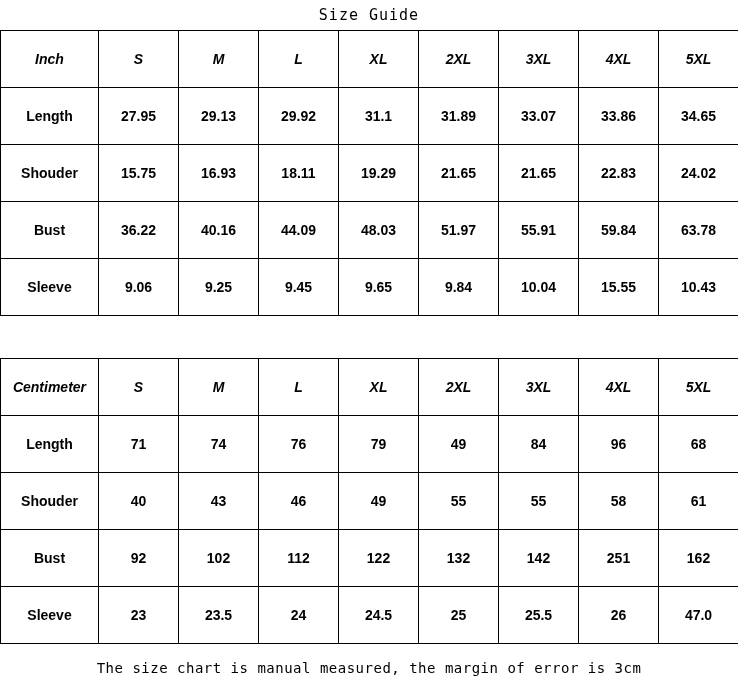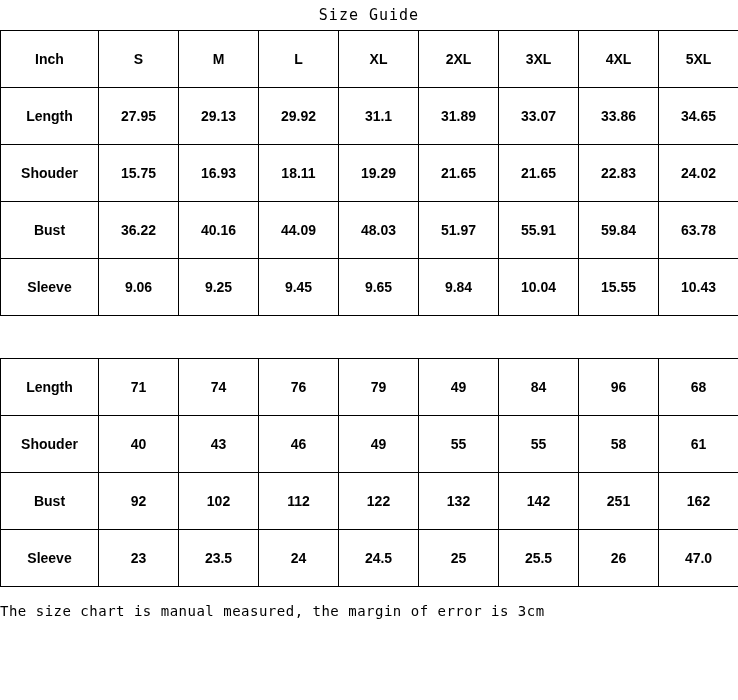--- a/index.html
+++ b/index.html
@@ -43,34 +43,36 @@
     font-weight: bold;
     font-family: "Liberation Sans", sans-serif;
     height: 56px;
     padding: 0;
   }
   table.size-table td.value {
     font-weight: bold;
   }
   table.size-table tr.header-row td {
     font-weight: bold;
+    font-style: italic;
   }
   table.size-table td.unit-cell {
     font-weight: bold;
   }
   
   col.first-col { width: 98px; }
   col.data-col { width: 80px; }
 
   .gap {
     height: 42px;
     width: 738px;
     background: #ffffff;
   }
   .footer {
+    text-align: center;
     font-family: "DejaVu Sans Mono", monospace;
     font-size: 14px;
     letter-spacing: 0.5px;
     height: 48px;
     line-height: 48px;
     color: #000;
   }
 </style>
 </head>
 <body>
@@ -158,20 +160,31 @@
       <col class="data-col">
         <col class="data-col">
         <col class="data-col">
         <col class="data-col">
       <col class="data-col">
         <col class="data-col">
         <col class="data-col">
         <col class="data-col">
     </colgroup>
     <tbody>
+      <tr class="header-row">
+        <td class="unit-cell">Centimeter</td>
+        <td>S</td>
+        <td>M</td>
+        <td>L</td>
+        <td>XL</td>
+        <td>2XL</td>
+        <td>3XL</td>
+        <td>4XL</td>
+        <td>5XL</td>
+      </tr>
       <tr>
         <td>Length</td>
         <td class="value">71</td>
         <td class="value">74</td>
         <td class="value">76</td>
         <td class="value">79</td>
         <td class="value">49</td>
         <td class="value">84</td>
         <td class="value">96</td>
         <td class="value">68</td>

